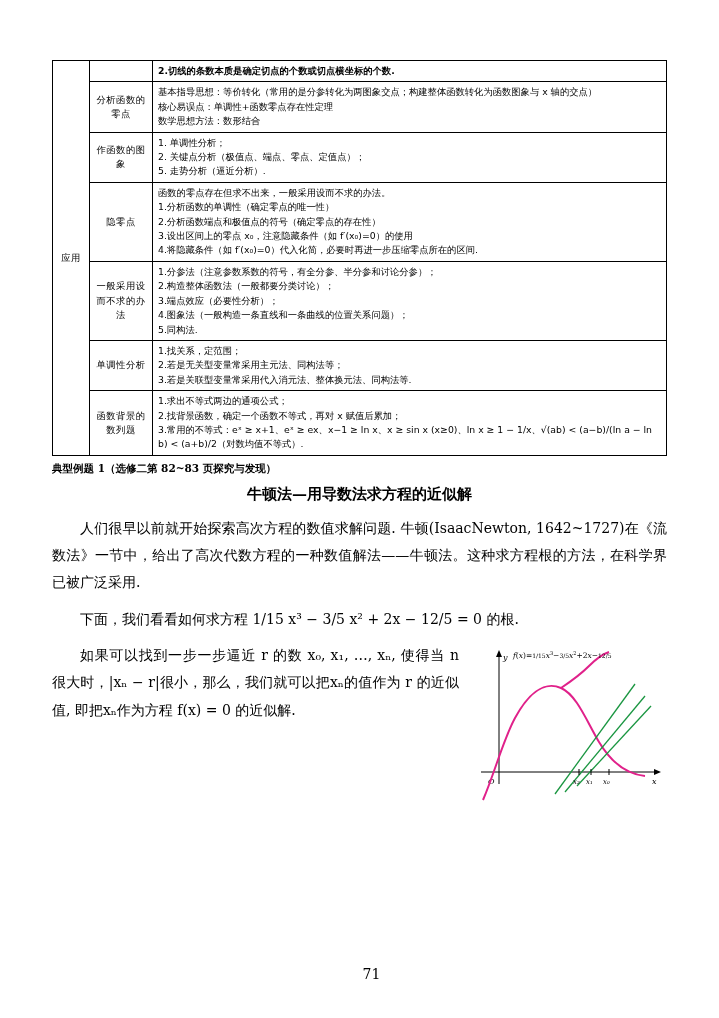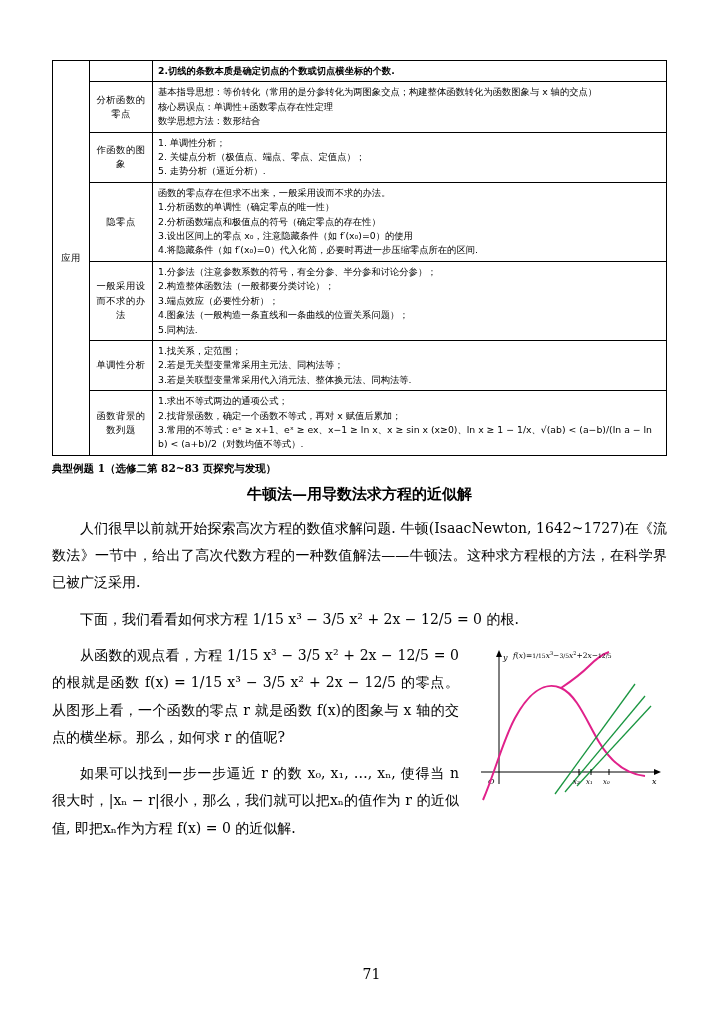--- a/index.html
+++ b/index.html
@@ -196,19 +196,18 @@
       <text x="104" y="140" font-size="7" font-family="DejaVu Serif, serif" font-style="italic">x₂</text>
       <text x="117" y="140" font-size="7" font-family="DejaVu Serif, serif" font-style="italic">x₁</text>
       <text x="134" y="140" font-size="7" font-family="DejaVu Serif, serif" font-style="italic">x₀</text>
 
       <text x="44" y="14" font-size="7.5" font-family="DejaVu Serif, serif">
         <tspan font-style="italic">f</tspan>(<tspan font-style="italic">x</tspan>)=<tspan font-size="6">1/15</tspan><tspan font-style="italic">x</tspan><tspan font-size="5" dy="-3">3</tspan><tspan dy="3">−</tspan><tspan font-size="6">3/5</tspan><tspan font-style="italic">x</tspan><tspan font-size="5" dy="-3">2</tspan><tspan dy="3">+2</tspan><tspan font-style="italic">x</tspan><tspan>−</tspan><tspan font-size="6">12/5</tspan>
       </text>
     </svg>
   </div>
 
-  <p class="para">从函数的观点看，方程 1/15 x³ − 3/5 x² + 2x − 12/5 = 0 的根就是函数 f(x) = 1/15 x³ − 3/5 x² + 2x − 12/5 的零点。从图形上看，一个函数的零点 r 就是函数 f(x)的图象与 x 轴的交点的横坐标。那么，如何求 r 的值呢?</p>
   <p class="para">如果可以找到一步一步逼近 r 的数 x₀, x₁, …, xₙ, 使得当 n 很大时，|xₙ − r|很小，那么，我们就可以把xₙ的值作为 r 的近似值, 即把xₙ作为方程 f(x) = 0 的近似解.</p>
 
   <div class="clear"></div>
 
   <div class="page-number">71</div>
 </div>
 
 </body></html>

